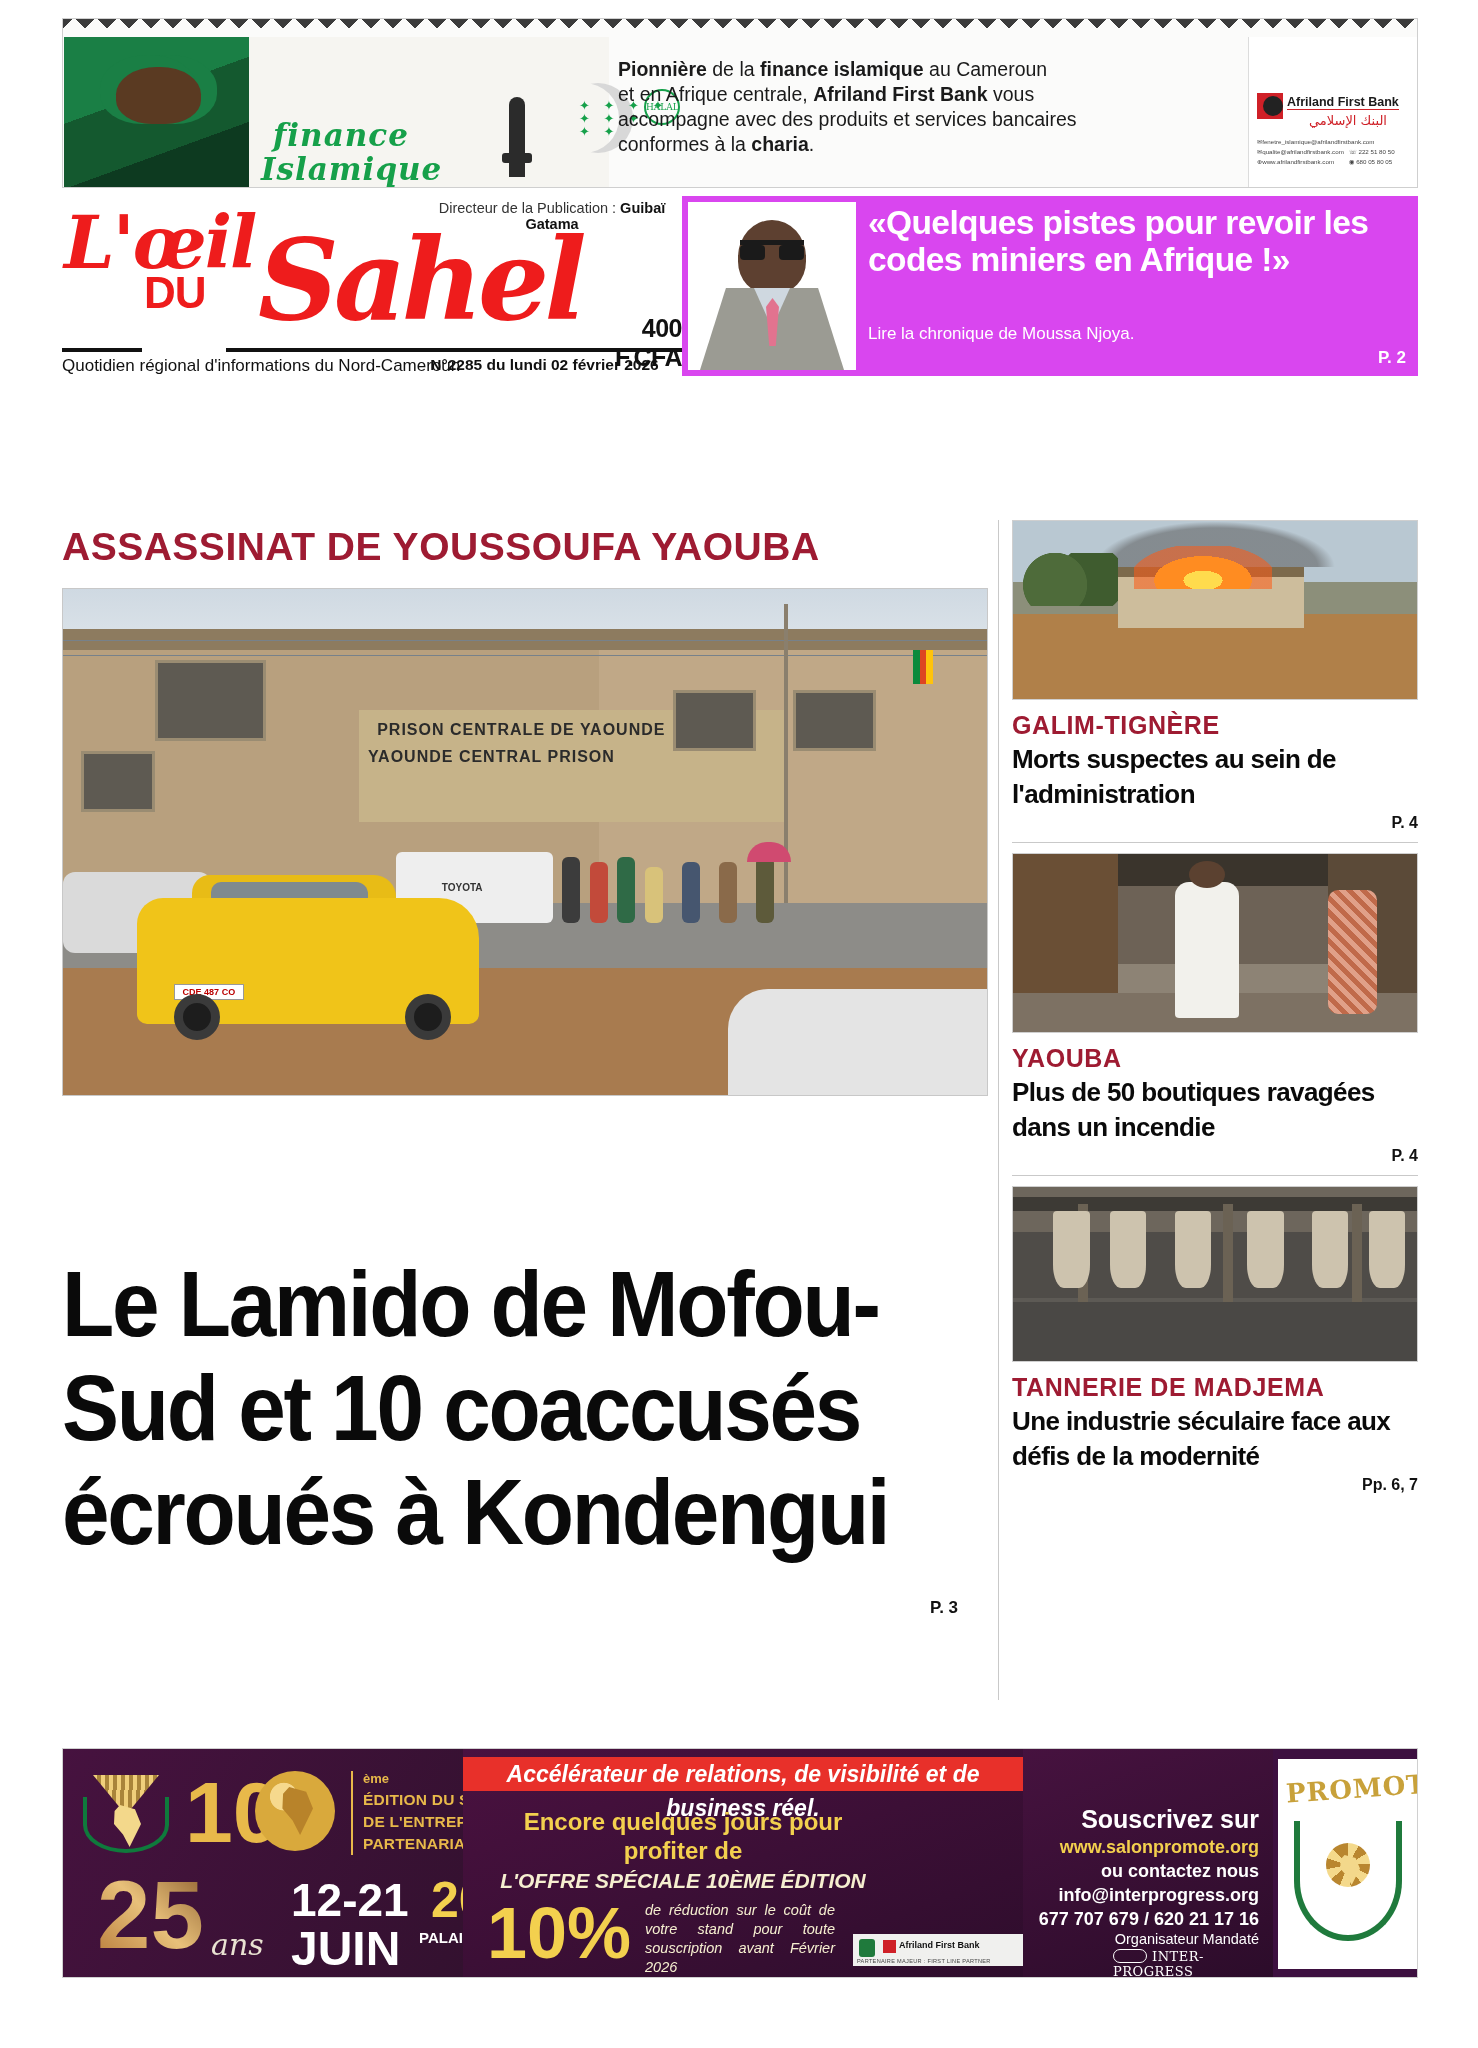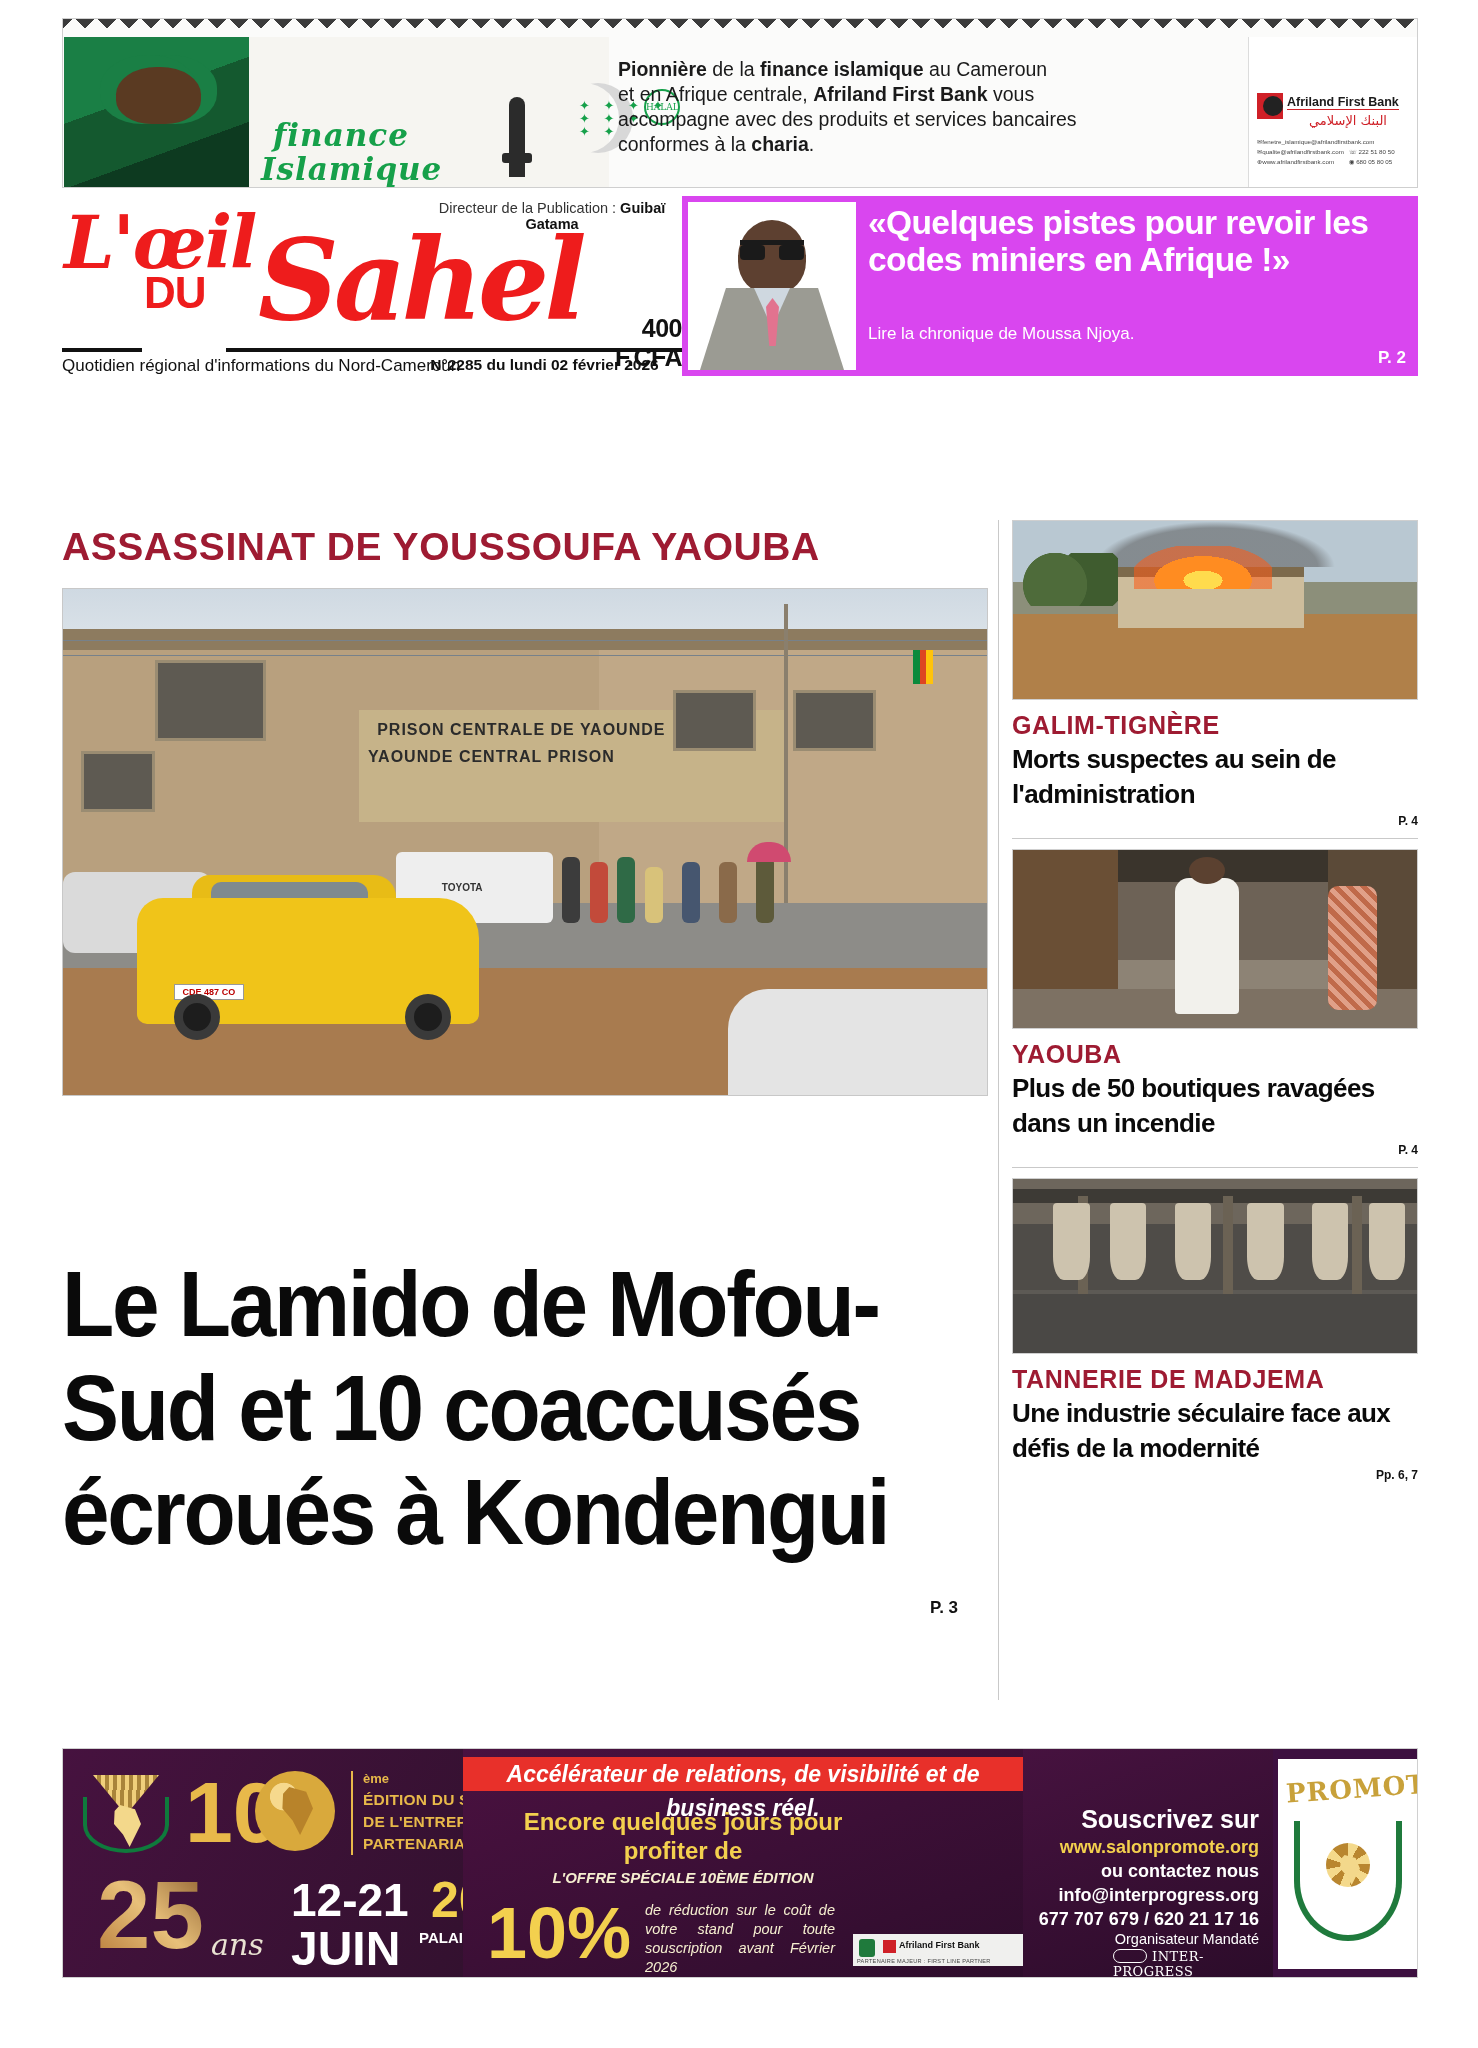--- a/index.html
+++ b/index.html
@@ -229,21 +229,21 @@
   .sp2 .rubble{position:absolute;left:0;bottom:0;width:100%;height:22%;background:#7d7163;}
 
   .sp3{background:linear-gradient(#6d665c 0 26%, #4f4c48 26% 64%, #5d5a55 64% 100%);}
   .sp3 .roofbeam{position:absolute;left:0;top:6%;width:100%;height:8%;background:#3d3a35;}
   .sp3 .hide{position:absolute;top:14%;width:9%;height:44%;background:#cdc3ae;border-radius:4px 4px 30% 30%;}
   .sp3 .floor{position:absolute;left:0;bottom:0;width:100%;height:34%;background:#4a4845;}
   .sp3 .post{position:absolute;top:10%;width:2.5%;height:70%;background:#6b6254;}
 
   .story-cat{font-size:25px;font-weight:700;color:#9e1b32;letter-spacing:.6px;margin-top:11px;}
   .story-hl{font-size:26px;line-height:35px;font-weight:700;color:#0a0a0a;letter-spacing:-.6px;margin-top:2px;}
-  .story-page{font-size:12px;font-weight:700;color:#111;text-align:right;margin-top:2px;}
+  .story-page{font-size:16px;font-weight:700;color:#111;text-align:right;margin-top:2px;}
   .story-rule{width:406px;height:1px;background:#c9c9c9;margin-top:10px;}
 
   
   .botad{
     position:absolute;left:62px;top:1748px;width:1356px;height:230px;
     background:#3d1040; overflow:hidden; border:1px solid #d0d0d0;
   }
   .ba-left{position:absolute;left:0;top:0;width:400px;height:100%;background:linear-gradient(120deg,#46123f,#33112f);}
   .ba-logo{position:absolute;left:20px;top:22px;width:86px;height:86px;}
   .ba-logo .fan{position:absolute;left:10px;top:4px;width:66px;height:40px;background:
@@ -262,21 +262,21 @@
   .ba-ans{position:absolute;left:148px;top:178px;font-family:"DejaVu Serif",serif;font-style:italic;font-size:30px;color:#e9e2d2;}
   .ba-dates{position:absolute;left:228px;top:128px;font-size:46px;font-weight:700;color:#fff;line-height:46px;}
   .ba-2026{position:absolute;left:368px;top:128px;font-size:50px;font-weight:700;color:#f3d04e;line-height:46px;}
   .ba-juin{position:absolute;left:228px;top:168px;font-size:48px;font-weight:700;color:#fff;line-height:48px;margin-top:8px;}
   .ba-place{position:absolute;left:356px;top:178px;font-size:15px;font-weight:700;color:#fff;line-height:21px;}
 
   .ba-mid{position:absolute;left:400px;top:0;width:560px;height:100%;background:linear-gradient(160deg,#4a1140,#2e0d2c);}
   .ba-redbar{position:absolute;left:400px;top:8px;width:560px;height:34px;background:#e8302a;
     color:#fff;font-size:23px;font-weight:700;font-style:italic;line-height:34px;text-align:center;}
   .ba-encore{position:absolute;left:420px;top:58px;width:400px;text-align:center;font-size:24px;line-height:29px;font-weight:700;color:#f3d04e;}
-  .ba-offre{position:absolute;left:410px;top:120px;width:420px;text-align:center;font-size:15px;font-weight:700;font-style:italic;color:#f6efd0;}
+  .ba-offre{position:absolute;left:410px;top:120px;width:420px;text-align:center;font-size:21px;font-weight:700;font-style:italic;color:#f6efd0;}
   .ba-10pct{position:absolute;left:424px;top:148px;font-size:72px;font-weight:700;color:#f3d04e;line-height:72px;}
   .ba-red-text{position:absolute;left:582px;top:152px;width:190px;font-size:14.5px;line-height:19px;color:#f6efd0;font-style:italic;text-align:justify;}
   .ba-partners{position:absolute;left:790px;top:185px;width:170px;height:32px;background:#f0f0ee;font-size:7px;color:#333;}
   .ba-partners .lbl{position:absolute;left:4px;bottom:2px;font-size:5.6px;letter-spacing:.3px;color:#444;}
   .ba-partners .afb2{position:absolute;left:46px;top:6px;font-size:9px;font-weight:700;color:#111;}
   .ba-partners .afbmark{position:absolute;left:30px;top:6px;width:13px;height:13px;background:#cf2027;}
   .ba-partners .crest{position:absolute;left:6px;top:5px;width:16px;height:18px;background:#1f7a3c;border-radius:3px;}
 
   .ba-right{position:absolute;left:960px;top:0;width:250px;height:100%;background:linear-gradient(160deg,#46123f,#2c0c2a);}
   .ba-sous{position:absolute;left:960px;top:56px;width:250px;text-align:right;padding-right:14px;font-size:25px;font-weight:700;color:#fff;}

